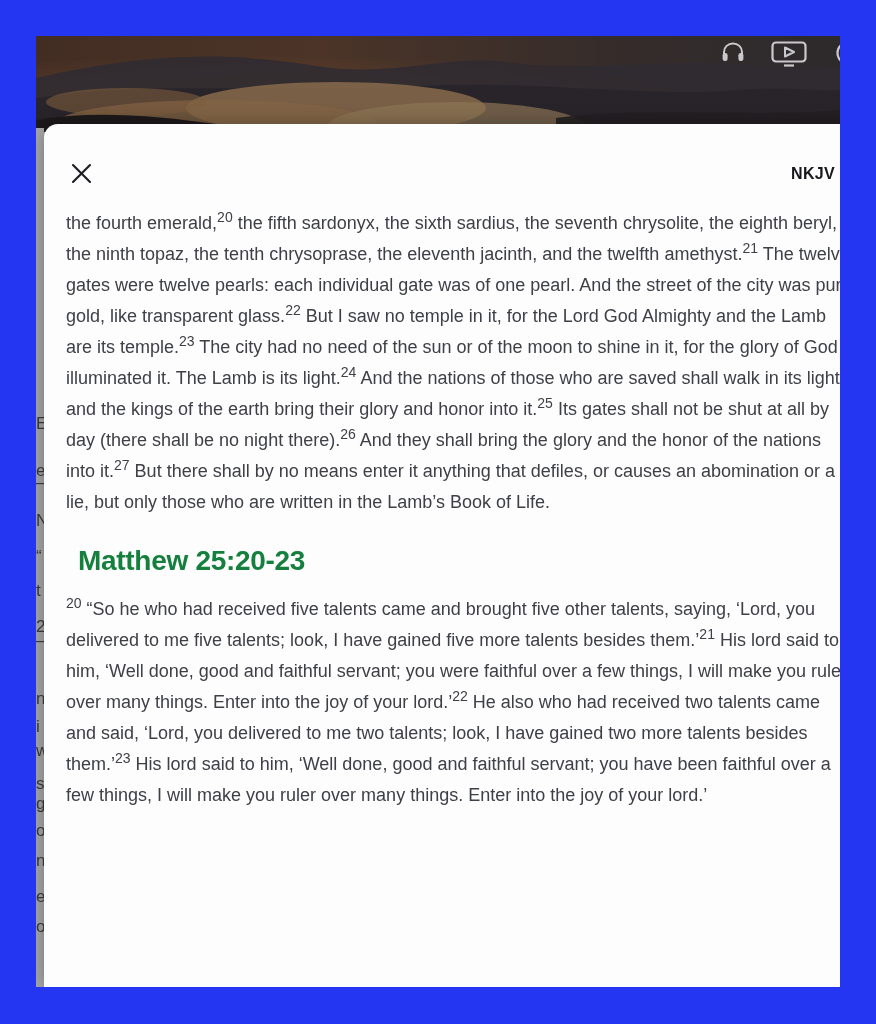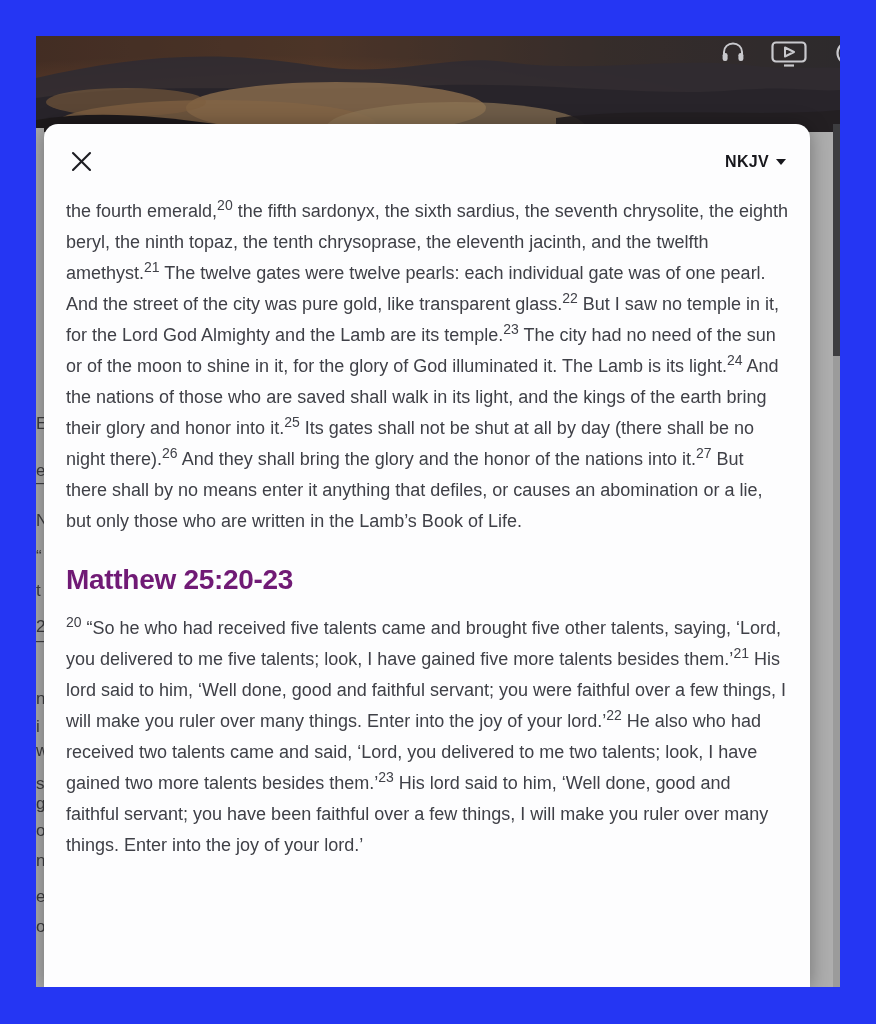--- a/index.html
+++ b/index.html
@@ -47,26 +47,26 @@
     width: 7px; height: 863px;
     background: #9b9b9b;
   }
   .scroll-thumb {
     position: absolute; left: 0; width: 7px;
     background: #3d3d40;
   }
   
   .modal {
     position: absolute; left: 8px; top: 88px;
-    width: 766px; height: 863px;
+    width: 832px; height: 863px;
     box-sizing: border-box;
     background: #fdfdfe;
     border-radius: 14px 14px 0 0;
     box-shadow: 0 2px 20px rgba(0,0,0,0.35);
-    padding: 4px 22px;
+    padding: 16px 22px;
     overflow: hidden;
   }
   .modal-header {
     height: 56px;
     display: flex; justify-content: space-between; align-items: center;
     padding-top: 6px;
   }
   .close-btn {
     width: 30px; height: 30px;
     border: none; background: transparent; padding: 3px;
@@ -86,23 +86,23 @@
     border-right: 5px solid transparent;
     border-top: 6px solid #17171c;
     display: inline-block;
   }
   
   .scripture {
     font-size: 18px; line-height: 31px; color: #3f4047;
   }
   .scripture p { margin: 6px 0 0 0; }
   .scripture h2 {
-    font-size: 28px; font-weight: 700; color: #701a75;
+    font-size: 28px; font-weight: 700; color: #15803d;
     letter-spacing: -0.3px;
-    margin: 27px 0 18px 0;
+    margin: 27px 0 18px 12px;
   }
   sup.vnum {
     font-size: 14px;
     color: #3f4047;
     vertical-align: baseline;
     position: relative; top: -7px;
     line-height: 0;
   }
 </style>
 </head>

